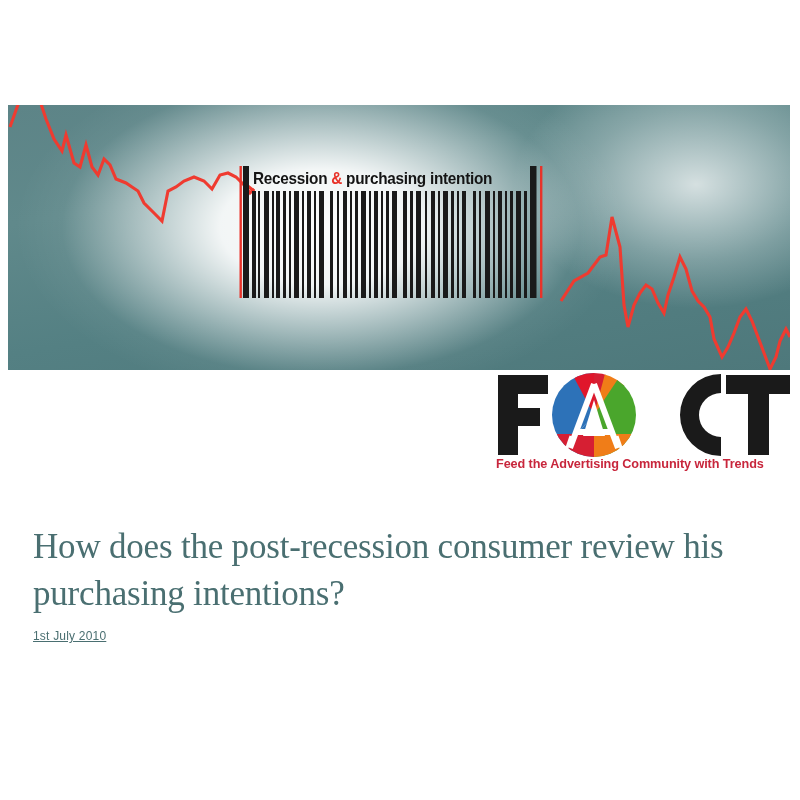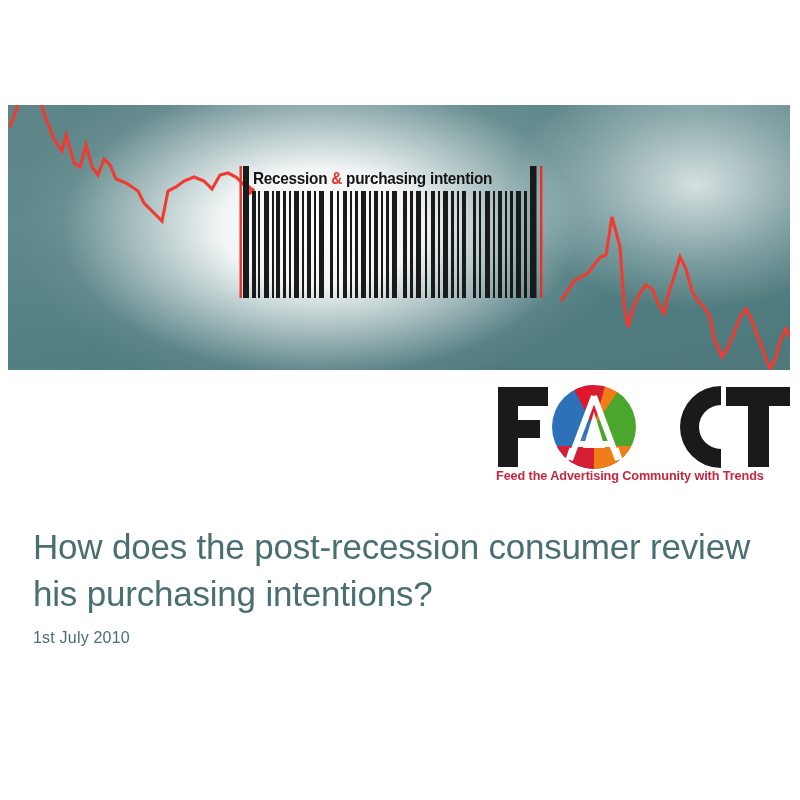--- a/index.html
+++ b/index.html
@@ -55,21 +55,20 @@
   }
   #barcode-label .amp { color: #e8332a; }
 
   
   #logo {
     position: absolute;
     left: 494px;
     top: 370px;
     width: 300px;
     height: 110px;
-    margin-top: 12px;
   }
   #logo-svg { position: absolute; left: 0; top: 0; }
   #logo-tagline {
     position: absolute;
     left: 2px;
     top: 86px;
     width: 300px;
     font-family: "Liberation Sans", sans-serif;
     font-weight: bold;
     font-size: 13.2px;
@@ -79,35 +78,36 @@
     transform: scaleX(0.96);
     transform-origin: left top;
   }
 
   
   #headline {
     position: absolute;
     left: 33px;
     top: 523px;
     width: 730px;
-    font-family: Liberation Sans, sans-serif;
+    font-family: Liberation Serif, serif;
     font-size: 35px;
     line-height: 47px;
     color: #4a6f71;
     font-weight: 400;
     letter-spacing: -0.2px;
   }
   #subtitle {
     position: absolute;
     left: 33px;
     top: 629px;
     font-family: "Liberation Sans", sans-serif;
-    font-size: 16px;
+    font-size: 12px;
     color: #4a6f71;
     letter-spacing: 0.2px;
+    text-decoration: underline;
   }
 </style>
 </head>
 <body>
 
 <div id="banner">
   <svg id="banner-svg" width="782" height="265" viewBox="0 0 782 265">
 
     <polyline fill="none" stroke="#ef3b30" stroke-width="3.1" stroke-linejoin="miter" stroke-linecap="butt" points="2,22 12,-6 26,-22 38,14 46,34 54,46 58,30 66,58 72,62 78,40 84,62 90,70 96,54 102,60 108,74 118,78 124,82 130,86 136,98 146,108 154,116 160,86 168,82 176,76 186,72 196,76 204,84 212,70 220,68 228,72 236,80 242,88 246,84"></polyline>
 

